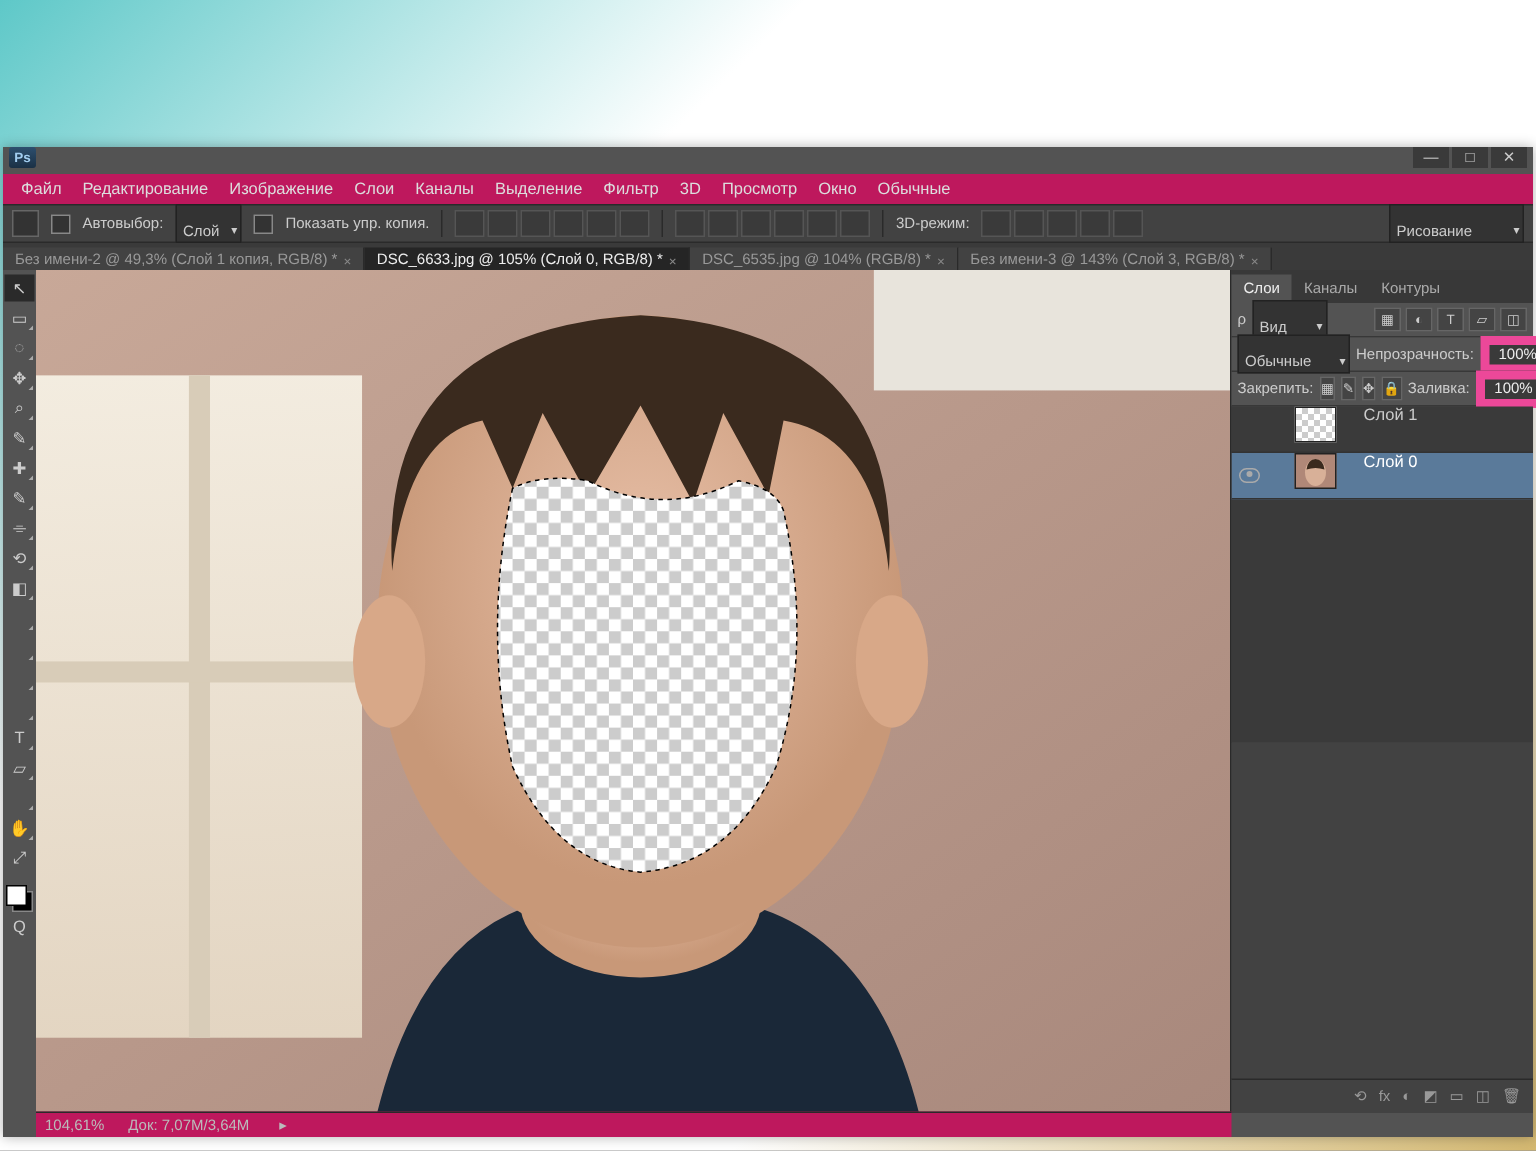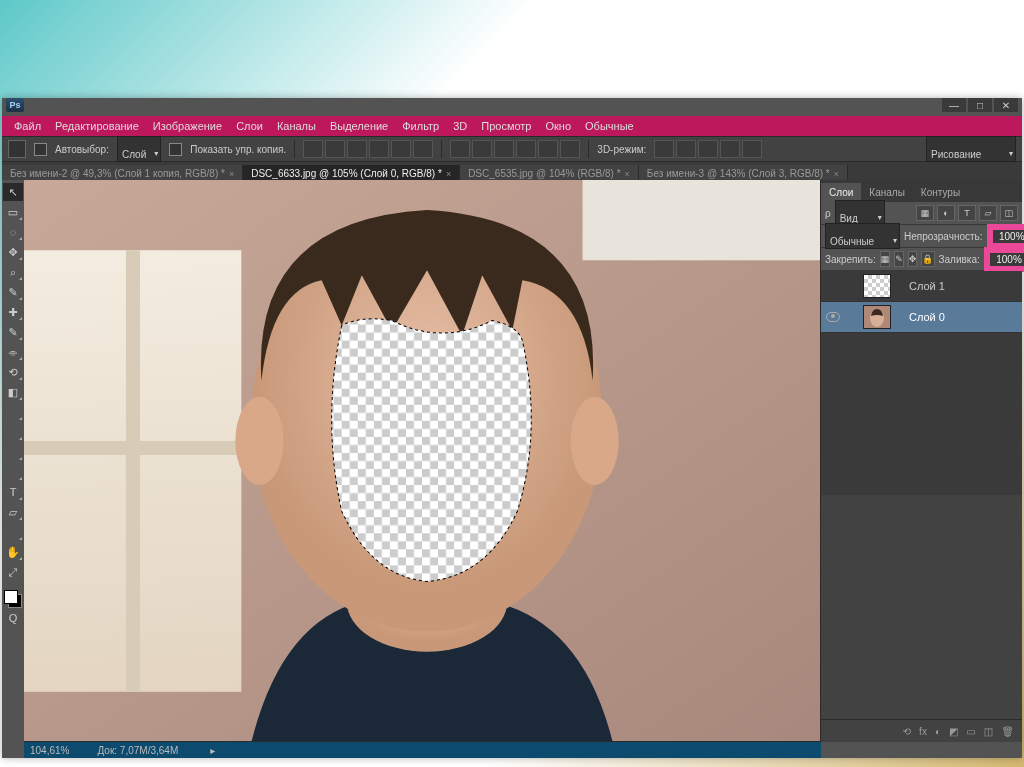--- a/index.html
+++ b/index.html
@@ -34,30 +34,30 @@
 .canvas-wrap { flex:1; background:#252525; position:relative; overflow:hidden; }
 .panels { width:201px; background:#424242; border-left:1px solid #2a2a2a; display:flex; flex-direction:column; }
 .panel-tabstrip { height:22px; background:#383838; display:flex; align-items:flex-end; font-size:10px; }
 .ptab { padding:4px 8px; color:#aaa; cursor:pointer; }
 .ptab.active { background:#535353; color:#eee; }
 .panel-row { height:22px; background:#535353; display:flex; align-items:center; padding:0 4px; gap:4px; font-size:10px; border-bottom:1px solid #383838; }
 .mini-icon { width:16px; height:14px; border:1px solid #666; background:#444; display:flex; align-items:center; justify-content:center; font-size:9px; }
 .right-push { margin-left:auto; }
 .val-box { background:#3a3a3a; border:6px solid #ec4899; padding:1px 4px; color:#eee; min-width:28px; text-align:right; }
 .layer-list { flex:1; background:#3a3a3a; overflow:auto; }
-.layer { height:30px; display:flex; align-items:center; border-bottom:1px solid #333; gap:18px; padding-right:6px; cursor:pointer; }
+.layer { height:30px; display:flex; border-bottom:1px solid #333; gap:18px; padding-right:6px; cursor:pointer; }
 .layer.sel { background:#5a7a9a; color:#fff; }
 .vis-col { width:24px; display:flex; align-items:center; justify-content:center; }
 .eye { width:12px; height:8px; border:1px solid #aaa; border-radius:6px; position:relative; }
 .eye::after { content:""; position:absolute; left:4px; top:1px; width:4px; height:4px; background:#aaa; border-radius:50%; }
 .thumb { width:26px; height:22px; background:#fff; border:1px solid #222; background-image:repeating-conic-gradient(#ccc 0 25%,#fff 0 50%); background-size:8px 8px; display:flex; align-items:center; justify-content:center; overflow:hidden; }
 .panel-foot { height:22px; background:#424242; border-top:1px solid #2a2a2a; display:flex; align-items:center; justify-content:flex-end; gap:8px; padding:0 8px; font-size:10px; color:#999; }
 .panel-foot span { cursor:pointer; }
 .panel-spacer { flex:1; background:#424242; }
-.statusbar { position:absolute; left:22px; right:201px; bottom:0; height:16px; background:#0c4a6e; border-top:1px solid #2a2a2a; display:flex; align-items:center; font-size:10px; color:#bbb; padding:0 6px; gap:28px; }
+.statusbar { position:absolute; left:22px; right:201px; bottom:0; height:16px; background:#be185d; border-top:1px solid #2a2a2a; display:flex; align-items:center; font-size:10px; color:#bbb; padding:0 6px; gap:16px; }
 svg.photo { width:100%; height:100%; display:block; }
 </style>
 </head>
 <body>
 
 <div class="app">
   <div class="titlebar">
     <div class="ps-logo">Ps</div>
     <div class="titlebar-right">
       <div class="winbtn">—</div>

